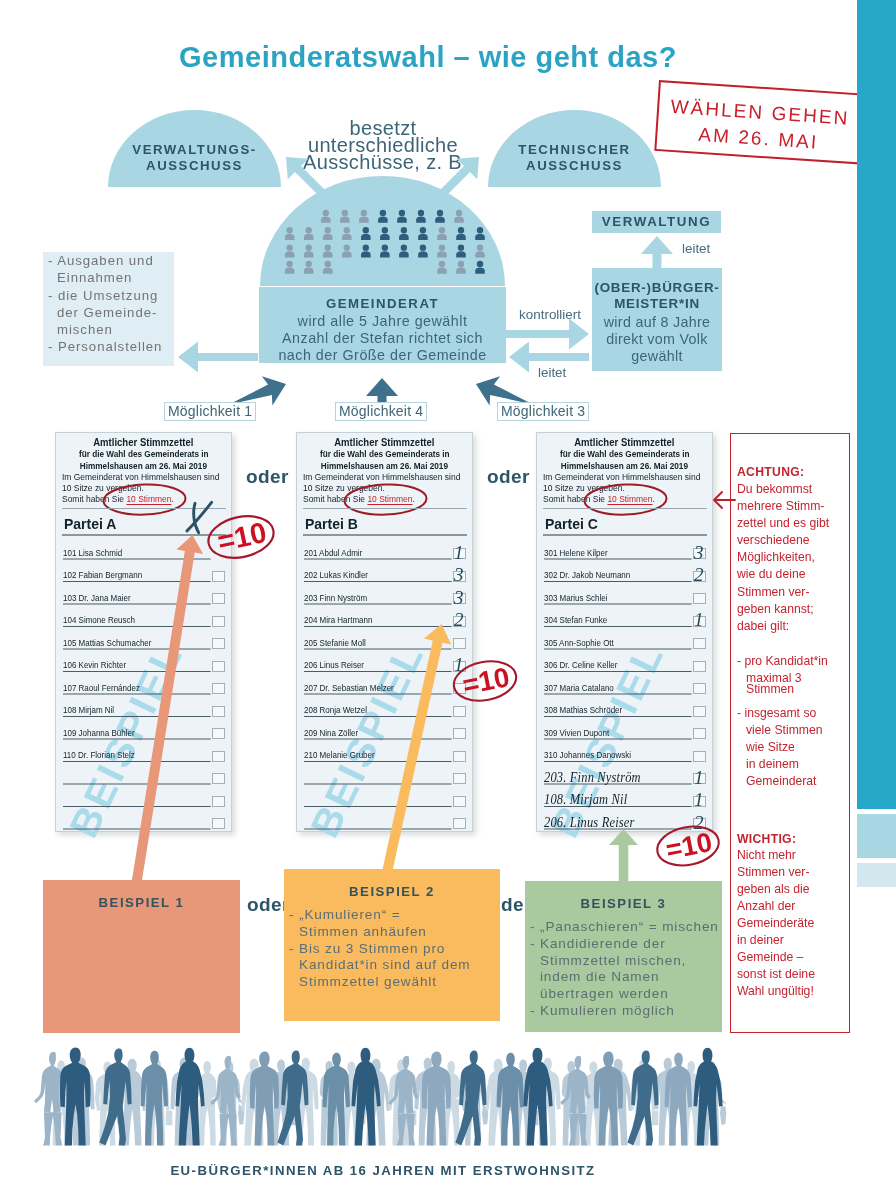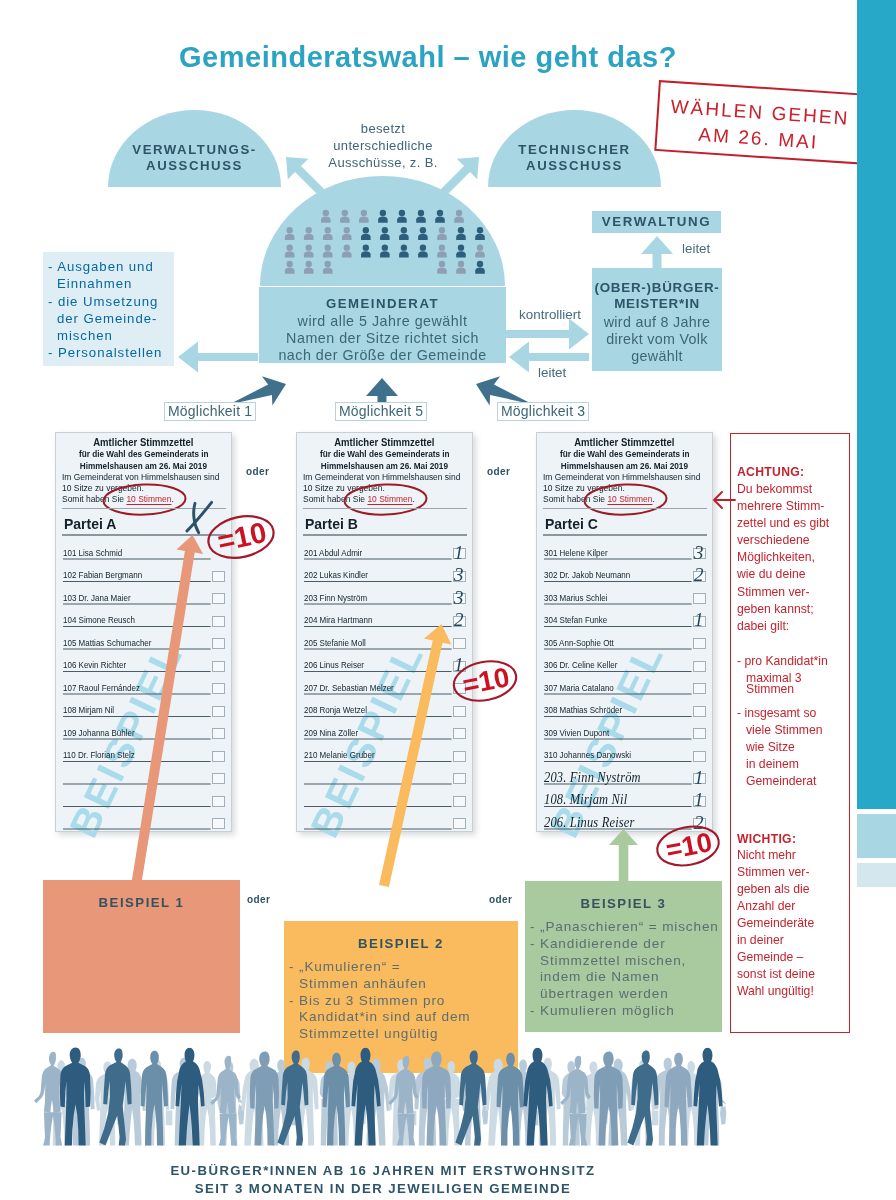--- a/index.html
+++ b/index.html
@@ -16,30 +16,30 @@
   
   #stamp{left:659px;top:80px;width:206px;height:71px;transform:rotate(3.8deg);transform-origin:left top;}
   #stamp .sbox{position:absolute;left:0;top:0;width:100%;height:100%;border:2.2px solid #c0202c;box-sizing:border-box;}
   #stamp .stext{position:absolute;left:0;top:13px;width:100%;text-align:center;color:#c9202c;font-size:19px;font-weight:400;letter-spacing:2.1px;line-height:26px;white-space:nowrap;}
   
   .dome{background:#a9d6e3;border-radius:50% 50% 0 0 / 100% 100% 0 0;}
   .dome-label{position:absolute;left:0;width:100%;text-align:center;color:#2d5468;font-weight:700;font-size:13.2px;letter-spacing:1.55px;line-height:16.3px;white-space:nowrap;}
   #dome-left{left:108px;top:110px;width:173px;height:77px;}
   #dome-right{left:488px;top:110px;width:173px;height:77px;}
   
-  #cap-committee{left:303px;top:120px;width:160px;text-align:center;color:#3d6578;font-size:13px;letter-spacing:0.35px;line-height:17.1px;white-space:nowrap;}
+  #cap-committee{left:303px;top:120px;width:160px;text-align:center;color:#3d6578;font-size:20px;letter-spacing:0.35px;line-height:17.1px;white-space:nowrap;}
   
   #dome-main{left:260px;top:176px;width:245px;height:110px;background:#a9d6e3;border-radius:50% 50% 0 0 / 100% 100% 0 0;}
   #seat-grid{left:260px;top:196px;width:245px;height:94px;}
   
   #council{left:259px;top:287px;width:247px;height:76px;background:#a9d6e3;}
   #council .ct{position:absolute;left:0;top:9px;width:100%;text-align:center;color:#2d5468;font-weight:700;font-size:13.2px;letter-spacing:1.5px;white-space:nowrap;}
   #council .cl{position:absolute;left:0;width:100%;text-align:center;color:#3d6578;font-size:14.3px;letter-spacing:0.5px;line-height:16.8px;white-space:nowrap;}
   
-  #tasks{left:43px;top:252px;width:131px;height:114px;background:#dfeef4;color:#0369a1;font-size:13.2px;letter-spacing:0.95px;line-height:17.3px;padding:6px 2px 0 5px;box-sizing:border-box;white-space:nowrap;}
+  #tasks{left:43px;top:252px;width:131px;height:114px;background:#dfeef4;color:#737373;font-size:13.2px;letter-spacing:0.95px;line-height:17.3px;padding:0 2px 0 5px;box-sizing:border-box;white-space:nowrap;}
   
   .lbl{color:#456d80;font-size:13.4px;line-height:18.2px;text-align:center;white-space:nowrap;}
   
   #verwaltung{left:592px;top:211px;width:129px;height:22px;background:#a9d6e3;color:#2d5468;font-weight:700;font-size:13.3px;letter-spacing:1.6px;text-align:center;line-height:22px;white-space:nowrap;}
   #mayor{left:592px;top:268px;width:130px;height:103px;background:#a9d6e3;}
   #mayor .mt{position:absolute;left:0;width:100%;text-align:center;color:#2d5468;font-weight:700;font-size:13.4px;letter-spacing:0.75px;line-height:16px;white-space:nowrap;}
   #mayor .ml{position:absolute;left:0;width:100%;text-align:center;color:#3d6578;font-size:14.3px;letter-spacing:0.3px;line-height:16px;white-space:nowrap;}
   
   .moeg{background:#fff;border:1px solid #b8d3de;color:#3d6578;font-size:14px;letter-spacing:0.2px;padding:1px 3px 1px 3px;text-align:center;white-space:nowrap;line-height:15px;}
   
@@ -52,21 +52,21 @@
   .bh-red{color:#c4232e;border-bottom:1px solid #c4232e;}
   .party{position:absolute;left:8px;color:#12212b;font-weight:700;font-size:14px;}
   .cand{position:absolute;color:#12212b;font-size:9.3px;white-space:nowrap;transform:scaleX(0.86);transform-origin:left center;}
   .chk{position:absolute;border:1px solid #a3b0b8;background:#f5f9fb;width:10.5px;height:9.4px;}
   .vote{position:absolute;color:#23495e;font-size:19px;font-style:italic;font-family:"Liberation Serif",serif;line-height:19px;}
   .wm{position:absolute;color:#a9dbeb;font-weight:700;font-size:40px;transform:rotate(-64.5deg);transform-origin:left top;letter-spacing:3.5px;white-space:nowrap;}
   
   .exbox{color:#12212b;}
   .ex-title{position:absolute;left:0;width:100%;text-align:center;font-weight:700;font-size:13.2px;letter-spacing:1.5px;color:#35525f;white-space:nowrap;}
   .ex-lines{position:absolute;left:5px;font-size:13.6px;letter-spacing:0.85px;line-height:16.8px;color:#5d6e72;white-space:nowrap;}
-  .oder{position:absolute;color:#2d5468;font-weight:700;font-size:10px;letter-spacing:0.4px;}
+  .oder{position:absolute;color:#2d5468;font-weight:700;font-size:19px;letter-spacing:0.4px;}
   
   #notice{left:730px;top:433px;width:120px;height:600px;border:1.5px solid #c4232e;box-sizing:border-box;}
   .nz{position:absolute;left:6px;color:#c4232e;font-size:12.2px;line-height:14px;white-space:nowrap;}
   .nzb{font-weight:700;letter-spacing:0.3px;}
   
   #footer{left:0;top:1162px;width:766px;text-align:center;color:#2d5468;font-weight:700;font-size:13.2px;letter-spacing:1.45px;line-height:18.4px;white-space:nowrap;}
   svg{display:block;overflow:visible;}
 </style>
 </head>
 <body>
@@ -250,21 +250,21 @@
       </g>
       <g>
         <circle cx="225.40" cy="69.05" r="3.25" fill="#2d5e7b"></circle>
         <path d="M 220.50 79.10 L 220.50 75.70 C 220.50 71.60 230.30 71.60 230.30 75.70 L 230.30 79.10 Z" fill="#2d5e7b"></path>
       </g>
     </svg>
 
   <div class="abs" id="council">
     <div class="ct">GEMEINDERAT</div>
     <div class="cl" style="top:26px">wird alle 5 Jahre gewählt</div>
-    <div class="cl" style="top:43px">Namen der Sitze richtet sich</div>
+    <div class="cl" style="top:43px">Anzahl der Stefan richtet sich</div>
     <div class="cl" style="top:60px">nach der Größe der Gemeinde</div>
   </div>
 
   <div class="abs" id="tasks">
     <div>- Ausgaben und</div>
     <div style="padding-left:9px">Einnahmen</div>
     <div>- die Umsetzung</div>
     <div style="padding-left:9px">der Gemeinde-</div>
     <div style="padding-left:9px">mischen</div>
     <div>- Personalstellen</div>
@@ -290,21 +290,21 @@
       <polygon points="258.0,353.0 198.0,353.0 198.0,341.5 178.0,357.0 198.0,372.5 198.0,361.0 258.0,361.0" fill="#a9d6e3"></polygon>
       <polygon points="504.0,338.0 569.0,338.0 569.0,349.5 589.0,334.0 569.0,318.5 569.0,330.0 504.0,330.0" fill="#a9d6e3"></polygon>
       <polygon points="589.0,353.0 529.0,353.0 529.0,341.5 509.0,357.0 529.0,372.5 529.0,361.0 589.0,361.0" fill="#a9d6e3"></polygon>
       <polygon points="661.5,270.0 661.5,254.0 673.0,254.0 657.0,236.0 641.0,254.0 652.5,254.0 652.5,270.0" fill="#a9d6e3"></polygon>
       <polygon points="229.0,404.5 271.9,394.9 272.4,405.4 286.0,384.0 261.9,376.2 268.1,384.6" fill="#3f708c"></polygon>
       <polygon points="533.0,404.5 493.9,384.6 500.1,376.2 476.0,384.0 489.6,405.4 490.1,394.9" fill="#3f708c"></polygon>
       <polygon points="386.5,404.0 386.5,396.0 398.0,396.0 382.0,378.0 366.0,396.0 377.5,396.0 377.5,404.0" fill="#3f708c"></polygon>
     </svg>
 
   <div class="abs moeg" style="left:164px;top:402px">Möglichkeit 1</div>
-  <div class="abs moeg" style="left:335px;top:402px">Möglichkeit 5</div>
+  <div class="abs moeg" style="left:335px;top:402px">Möglichkeit 4</div>
   <div class="abs moeg" style="left:497px;top:402px">Möglichkeit 3</div>
 
   <div id="ballots">
       <div class="abs ballot" style="left:55px;top:432px;width:175px;height:398px">
         <div class="wm" style="left:5px;top:392px">BEISPIEL</div>
         <div class="bh-title" style="top:3px"><span>Amtlicher Stimmzettel</span></div>
         <div class="bh-sub" style="top:15px"><span>für die Wahl des Gemeinderats in</span></div>
         <div class="bh-sub" style="top:26.5px"><span>Himmelshausen am 26. Mai 2019</span></div>
         <div class="bh-body" style="top:38px">Im Gemeinderat von Himmelshausen sind</div>
         <div class="bh-body" style="top:49px">10 Sitze zu vergeben.</div>
@@ -505,28 +505,28 @@
             <text x="36" y="32" text-anchor="middle" font-size="29" font-weight="700" fill="#cc1122" font-family="&quot;Liberation Sans&quot;,sans-serif">=10</text>
           </g>
         </svg>
       </div>
     </div>
 
   <div id="examples">
       <div class="abs exbox" style="left:43px;top:880px;width:197px;height:153px;background:#e89778">
         <div class="ex-title" style="top:15px">BEISPIEL 1</div>
       </div>
-      <div class="abs exbox" style="left:284px;top:921px;width:234px;height:152px;background:#f9bb5e">
+      <div class="abs exbox" style="left:284px;top:869px;width:216px;height:152px;background:#f9bb5e">
         <div class="ex-title" style="top:15px">BEISPIEL 2</div>
         <div class="ex-lines" style="top:38px">
           <div style="padding-left:0px">- „Kumulieren“ =</div>
           <div style="padding-left:10px">Stimmen anhäufen</div>
           <div style="padding-left:0px">- Bis zu 3 Stimmen pro</div>
           <div style="padding-left:10px">Kandidat*in sind auf dem</div>
-          <div style="padding-left:10px">Stimmzettel ungültig</div>
+          <div style="padding-left:10px">Stimmzettel gewählt</div>
         </div>
       </div>
       <div class="abs exbox" style="left:525px;top:881px;width:197px;height:151px;background:#a9c99f">
         <div class="ex-title" style="top:15px">BEISPIEL 3</div>
         <div class="ex-lines" style="top:38px">
           <div style="padding-left:0px">- „Panaschieren“ = mischen</div>
           <div style="padding-left:0px">- Kandidierende der</div>
           <div style="padding-left:10px">Stimmzettel mischen,</div>
           <div style="padding-left:10px">indem die Namen</div>
           <div style="padding-left:10px">übertragen werden</div>
@@ -711,15 +711,14 @@
       <g transform="translate(620,5.01) scale(0.261,0.2878)">
         <path d="M60 6 C50 6 43 15 43 28 C43 37 46 45 51 51 L29 62 C18 68 12 80 11 94 L7 150 L6 194 L21 196 L25 152 L29 116 L28 172 L26 224 L24 276 L23 328 L47 328 L48 276 L53 224 L59 188 L64 224 L68 276 L69 328 L93 328 L92 276 L90 224 L88 172 L88 116 L92 152 L96 196 L111 194 L110 150 L106 94 C105 80 99 68 88 62 L69 51 C73 45 76 37 76 28 C76 15 70 6 60 6 Z" fill="#8ea9bf"></path>
       </g>
       <g transform="translate(648,0.01) scale(0.275,0.3030)">
         <path d="M60 6 C50 6 42 15 42 30 C42 38 44 45 47 51 C36 56 28 65 24 76 L15 116 L11 160 L9 198 L22 200 L27 158 L31 124 L29 178 L26 232 L23 280 L21 328 L47 328 L50 280 L55 232 L60 192 L65 232 L69 280 L71 328 L97 328 L95 280 L93 232 L91 178 L93 128 L98 162 L102 200 L115 198 L112 154 L106 112 L96 76 C92 65 84 56 73 51 C76 45 78 38 78 30 C78 15 70 6 60 6 Z" fill="#2e5c7e"></path>
       </g>
     </svg>
 
   <div class="abs" id="footer">
     <div>EU-BÜRGER*INNEN AB 16 JAHREN MIT ERSTWOHNSITZ</div>
-    <div>SEIT 3 MONATEN IN DER JEWEILIGEN GEMEINDE</div>
   </div>
 </div>
 
 </body></html>

